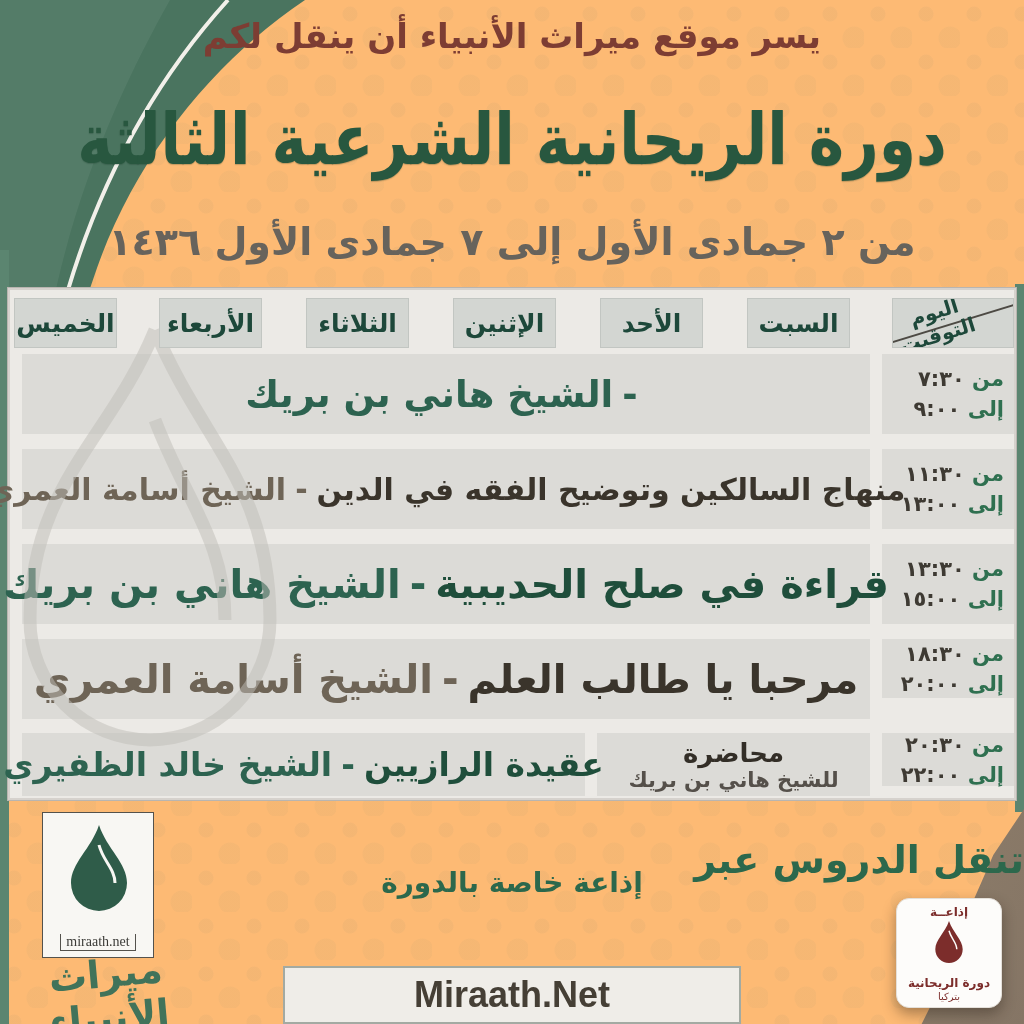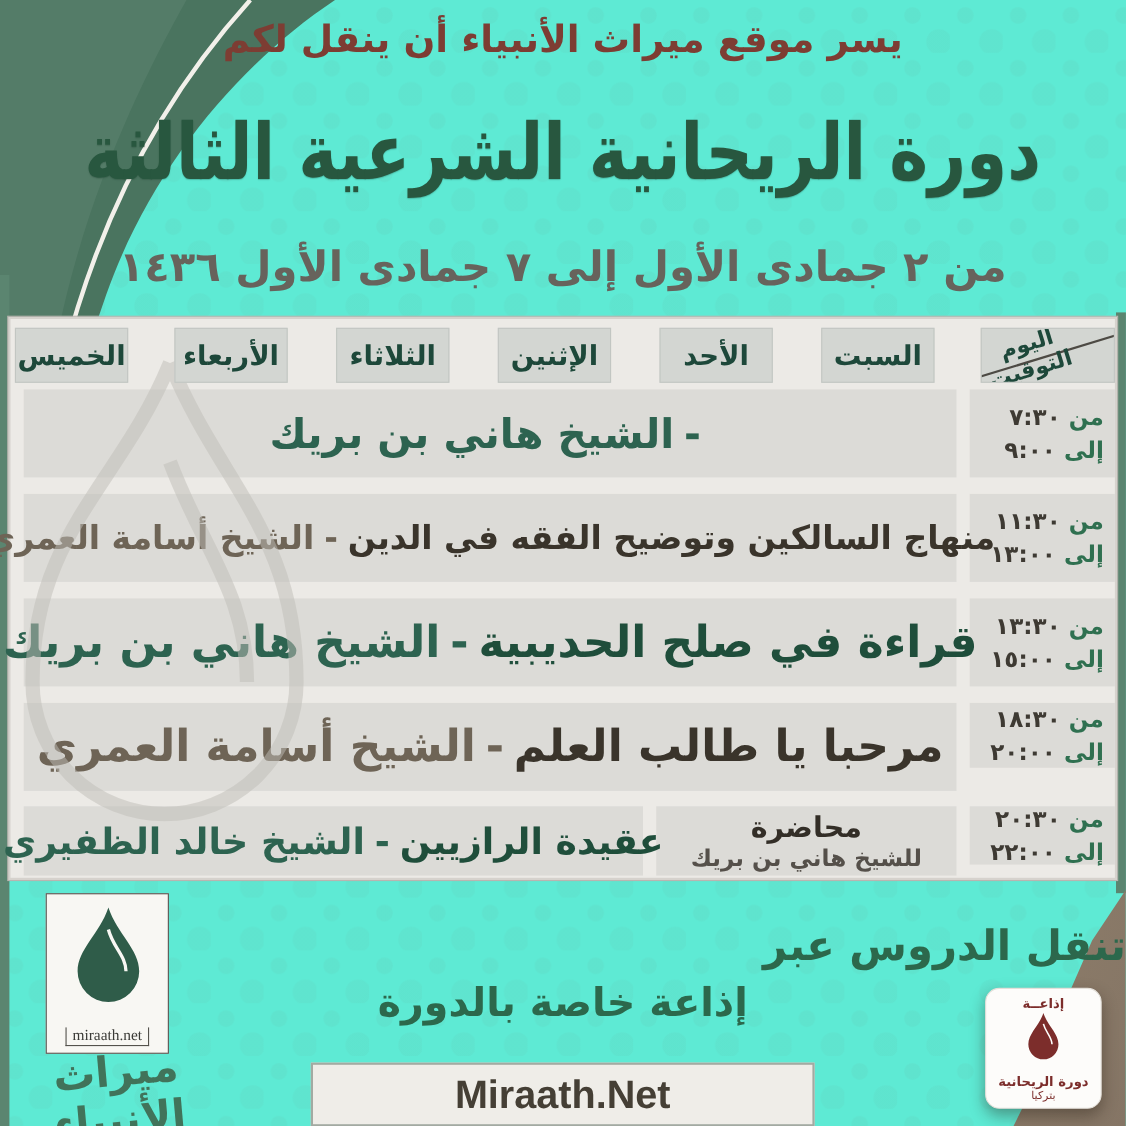--- a/index.html
+++ b/index.html
@@ -1,18 +1,18 @@
 <!DOCTYPE html>
 <html lang="ar"><head>
 <meta charset="utf-8">
 <style>
   html,body{margin:0;padding:0;background:#ffffff;}
   .poster{
     position:relative;width:1024px;height:1024px;overflow:hidden;
-    background:#5eead4;font-family:"DejaVu Sans",sans-serif;direction:rtl;
+    background:#fdba74;font-family:"DejaVu Sans",sans-serif;direction:rtl;
   }
   .bg-pattern{
     position:absolute;inset:0;z-index:0;pointer-events:none;
     background-image:
       radial-gradient(circle at 14px 14px, rgba(110,125,110,0.06) 7px, transparent 8px),
       radial-gradient(circle at 38px 38px, rgba(110,125,110,0.05) 11px, transparent 12px);
     background-size:48px 48px;
   }
   
   .corner-svg{position:absolute;top:0;left:0;z-index:1;}
@@ -58,22 +58,22 @@
   .sep{margin:0 9px;font-weight:bold;}
   .sep.g{color:#2d6350;} .sep.d{color:#6e6456;}
   .lecture-cell{position:absolute;left:587px;width:273px;background:#dcdbd7;z-index:0;
     display:flex;flex-direction:column;align-items:center;justify-content:center;gap:0;}
   .lecture-cell span{position:relative;z-index:2;}
   .lec-t{font-size:26px;font-weight:bold;color:#332e27;}
   .lec-s{font-size:21px;font-weight:bold;color:#55504a;}
   
   .bline1{position:absolute;top:838px;left:0;width:100%;z-index:2;
     font-size:38px;font-weight:bold;color:#2c684c;}
-  .bline2{position:absolute;top:892px;left:0;width:100%;text-align:center;z-index:2;
-    font-size:36px;font-weight:bold;color:#2c684c;}
+  .bline2{position:absolute;top:866px;left:0;width:100%;text-align:center;z-index:2;
+    font-size:28px;font-weight:bold;color:#2c684c;}
   .site-box{position:absolute;left:283px;top:966px;width:458px;height:58px;z-index:2;
     background:#efede8;border:2px solid #a3aaa2;box-sizing:border-box;
     display:flex;align-items:center;justify-content:center;}
   .site-box span{font-family:"Liberation Sans",sans-serif;font-size:36px;font-weight:bold;
     color:#453f35;direction:ltr;}
   .left-logo{position:absolute;left:42px;top:812px;width:112px;height:146px;z-index:3;
     background:#f8f7f3;border:1px solid #54524c;box-sizing:border-box;
     display:flex;flex-direction:column;align-items:center;justify-content:flex-end;padding-bottom:6px;}
   .left-logo svg{position:absolute;top:10px;left:24px;}
   .ml-site{font-family:"Liberation Serif",serif;font-size:14px;color:#3a3a36;

